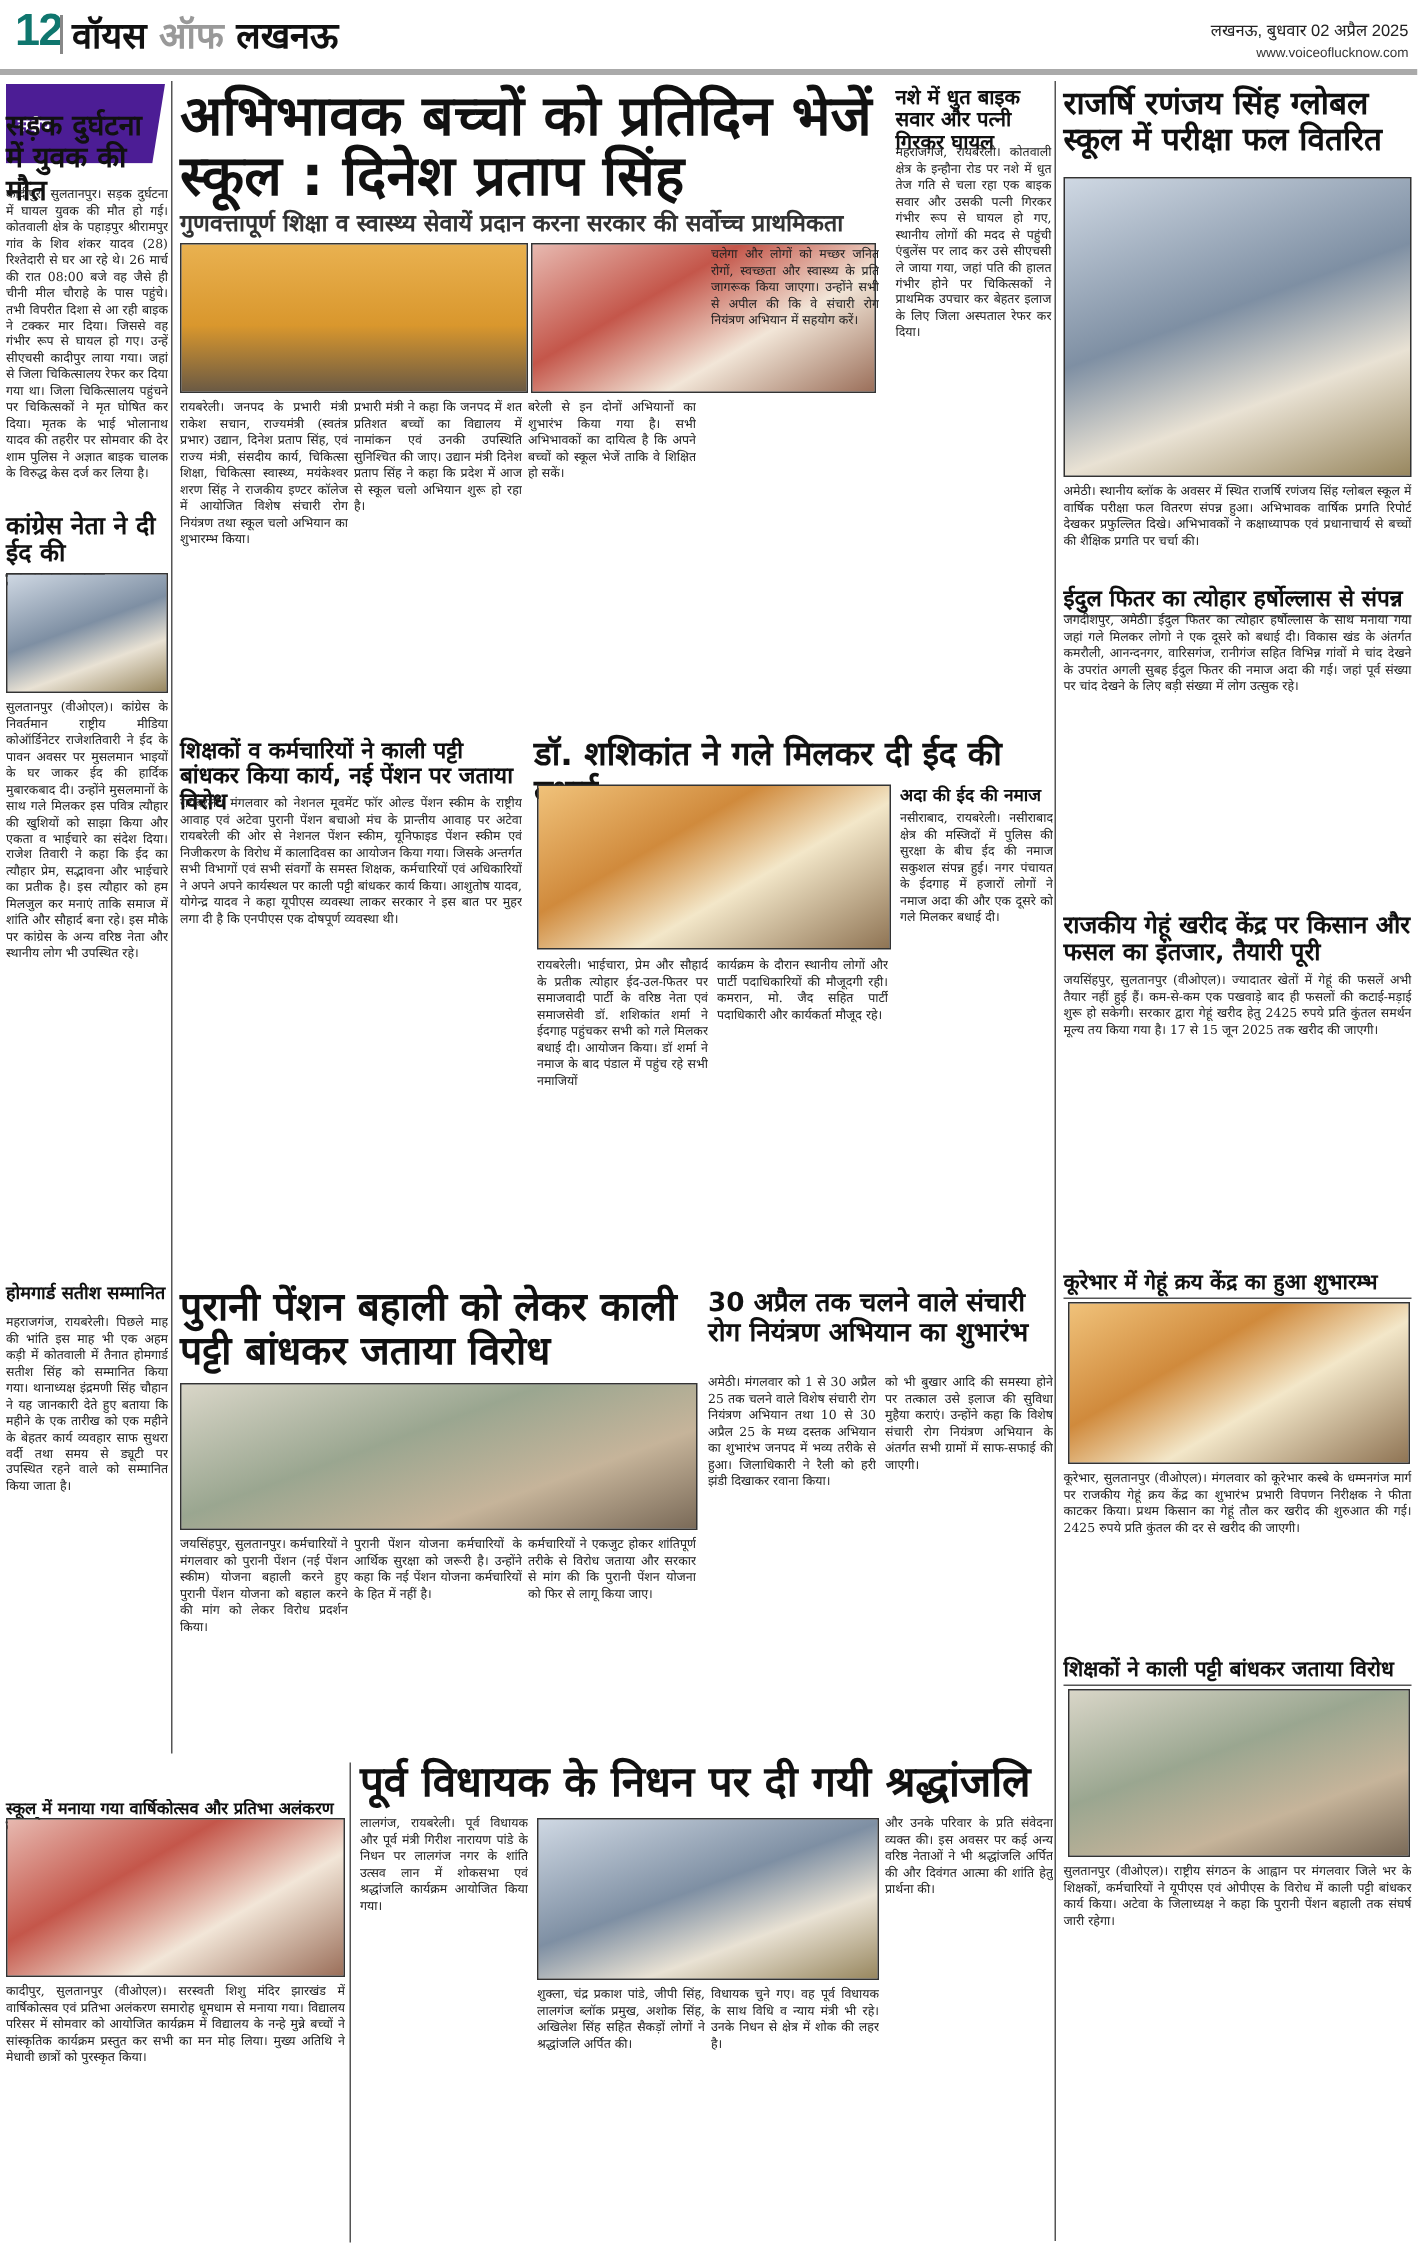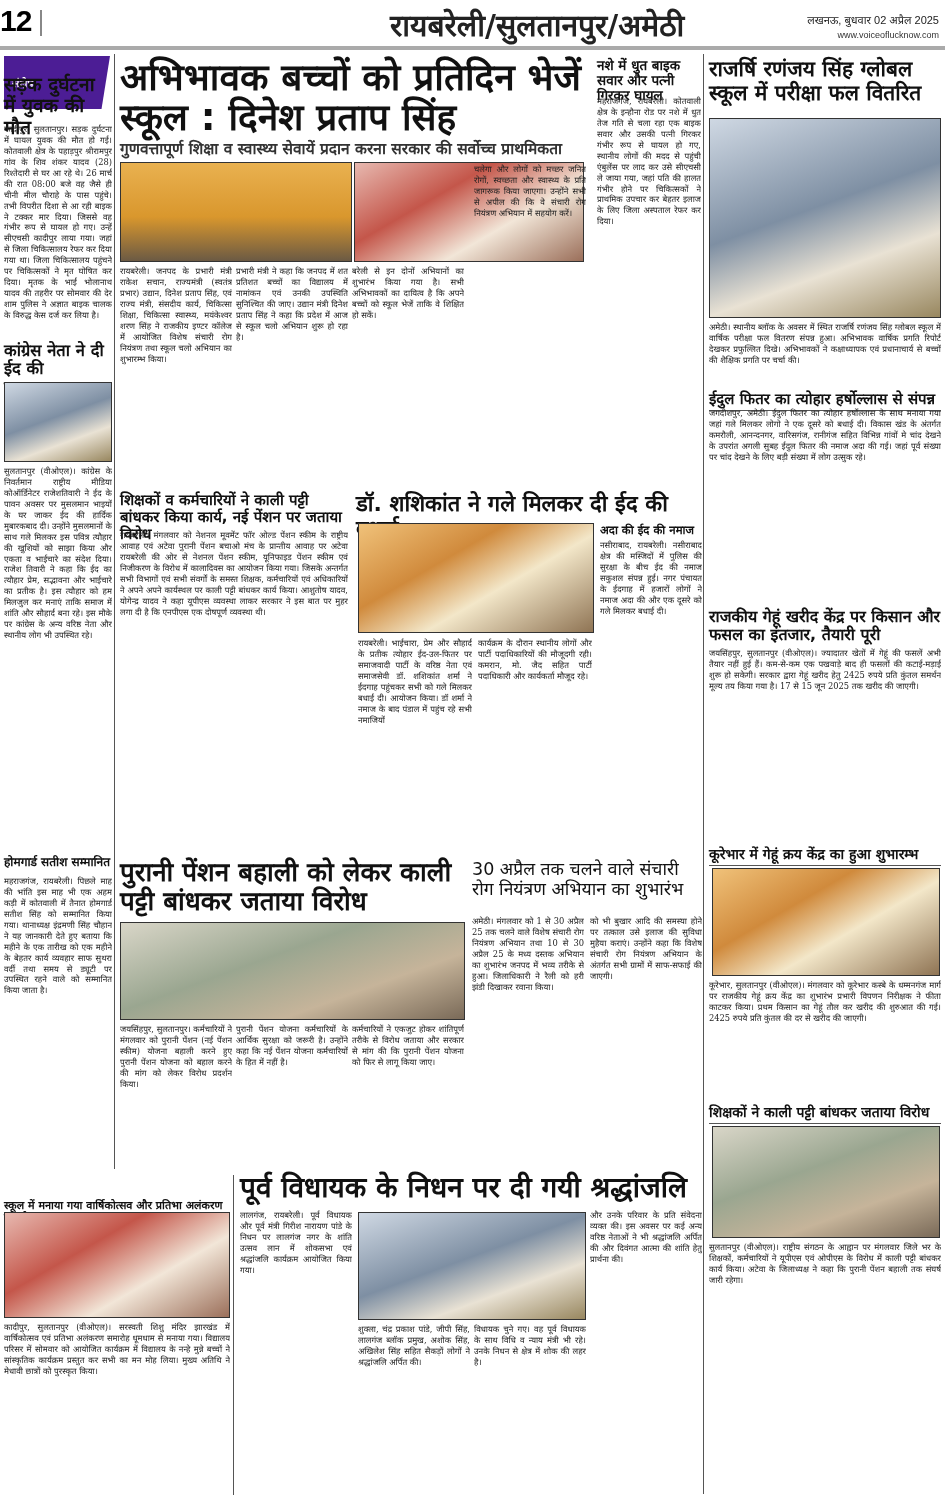--- a/index.html
+++ b/index.html
@@ -1,20 +1,20 @@
 <!DOCTYPE html>
 <html><head>
 <meta charset="utf-8">
 <style>
 *{box-sizing:border-box;margin:0;padding:0}
 html,body{width:945px;height:1500px;background:#fff;overflow:hidden}
 body{font-family:"DejaVu Serif",serif;color:#111;position:relative}
 .abs{position:absolute}
 .masthead{left:0;top:0;width:945px;height:46px}
-.pgno{left:0;top:4px;font:bold 30px "Liberation Sans",sans-serif;color:#000000;letter-spacing:-1px}
+.pgno{left:10px;top:4px;font:bold 30px "Liberation Sans",sans-serif;color:#0f766e;letter-spacing:-1px}
 .pgsep{left:40px;top:10px;width:2px;height:26px;background:#888}
 .paper{left:48px;top:6px;font:bold 24px "DejaVu Sans",sans-serif;color:#111}
 .paper .gr{color:#999}
 .section{left:390px;top:4px;font:bold 30px "DejaVu Sans",sans-serif;color:#222}
 .dateline{right:6px;top:12px;font:11px "Liberation Sans",sans-serif;color:#222}
 .web{right:6px;top:30px;font:9px "Liberation Sans",sans-serif;color:#333}
 .rule{left:0;top:46px;width:945px;height:4px;background:#aaa}
 .colrule{width:1px;background:#555}
 .hl{font-family:"DejaVu Sans",sans-serif;font-weight:bold;line-height:1.12;color:#111}
 .body{font-size:8.3px;line-height:1.32;text-align:justify;color:#222;overflow:hidden}
@@ -25,21 +25,25 @@
 .photo.warm{background:linear-gradient(150deg,#f0c27a,#d08a3c 35%,#f3e7c9 60%,#8f7454)}
 .tag{background:#4c1d95;color:#fff;font:bold 11px "DejaVu Sans",sans-serif;padding:19px 8px;clip-path:polygon(0 0,100% 0,92% 100%,0 100%)}
 .sub{font-family:"DejaVu Sans",sans-serif;font-weight:bold;font-size:13.5px;color:#111;border-bottom:1px solid #555;padding-bottom:2px}
 </style>
 </head>
 <body>
 
 <div class="abs masthead">
   <div class="abs pgno">12</div>
   <div class="abs pgsep"></div>
-  <div class="abs section">रायबरेली/सुलतानपुर/अमेठी</div>
+  <div class="abs paper">
+    <span>वॉयस</span>
+    <span class="gr">ऑफ</span>
+    <span>लखनऊ</span>
+  </div>
   <div class="abs dateline">लखनऊ, बुधवार 02 अप्रैल 2025</div>
   <div class="abs web">www.voiceoflucknow.com</div>
 </div>
 <div class="abs rule"></div>
 
 <div class="abs colrule" style="left:114px;top:54px;height:1115px"></div>
 <div class="abs colrule" style="left:703px;top:54px;height:1440px"></div>
 <div class="abs colrule" style="left:233px;top:1175px;height:320px"></div>
 
 <div class="abs tag" style="left:4px;top:56px;width:106px">संक्षेप</div>
@@ -72,21 +76,21 @@
 <div class="abs body" style="left:478px;top:638px;width:114px;height:206px">कार्यक्रम के दौरान स्थानीय लोगों और पार्टी पदाधिकारियों की मौजूदगी रही। कमरान, मो. जैद सहित पार्टी पदाधिकारी और कार्यकर्ता मौजूद रहे।</div>
 <div class="abs hl" style="left:600px;top:524px;width:102px;font-size:11.5px">अदा की ईद की नमाज</div>
 <div class="abs body" style="left:600px;top:540px;width:102px;height:304px">नसीराबाद, रायबरेली। नसीराबाद क्षेत्र की मस्जिदों में पुलिस की सुरक्षा के बीच ईद की नमाज सकुशल संपन्न हुई। नगर पंचायत के ईदगाह में हजारों लोगों ने नमाज अदा की और एक दूसरे को गले मिलकर बधाई दी।</div>
 
 <div class="abs hl" style="left:120px;top:858px;width:340px;font-size:26px">पुरानी पेंशन बहाली को लेकर काली पट्टी बांधकर जताया विरोध</div>
 <div class="abs photo green" style="left:120px;top:922px;width:345px;height:98px"></div>
 <div class="abs body" style="left:120px;top:1024px;width:112px;height:142px">जयसिंहपुर, सुलतानपुर। कर्मचारियों ने मंगलवार को पुरानी पेंशन (नई पेंशन स्कीम) योजना बहाली करने हुए पुरानी पेंशन योजना को बहाल करने की मांग को लेकर विरोध प्रदर्शन किया।</div>
 <div class="abs body" style="left:236px;top:1024px;width:112px;height:142px">पुरानी पेंशन योजना कर्मचारियों के आर्थिक सुरक्षा को जरूरी है। उन्होंने कहा कि नई पेंशन योजना कर्मचारियों के हित में नहीं है।</div>
 <div class="abs body" style="left:352px;top:1024px;width:112px;height:142px">कर्मचारियों ने एकजुट होकर शांतिपूर्ण तरीके से विरोध जताया और सरकार से मांग की कि पुरानी पेंशन योजना को फिर से लागू किया जाए।</div>
 
-<div class="abs hl" style="left:472px;top:860px;width:230px;font-size:17.5px;font-weight:normal">30 अप्रैल तक चलने वाले संचारी रोग नियंत्रण अभियान का शुभारंभ</div>
+<div class="abs hl" style="left:472px;top:860px;width:230px;font-size:17.5px;font-weight:bold">30 अप्रैल तक चलने वाले संचारी रोग नियंत्रण अभियान का शुभारंभ</div>
 <div class="abs body" style="left:472px;top:916px;width:112px;height:250px">अमेठी। मंगलवार को 1 से 30 अप्रैल 25 तक चलने वाले विशेष संचारी रोग नियंत्रण अभियान तथा 10 से 30 अप्रैल 25 के मध्य दस्तक अभियान का शुभारंभ जनपद में भव्य तरीके से हुआ। जिलाधिकारी ने रैली को हरी झंडी दिखाकर रवाना किया।</div>
 <div class="abs body" style="left:590px;top:916px;width:112px;height:250px">को भी बुखार आदि की समस्या होने पर तत्काल उसे इलाज की सुविधा मुहैया कराएं। उन्होंने कहा कि विशेष संचारी रोग नियंत्रण अभियान के अंतर्गत सभी ग्रामों में साफ-सफाई की जाएगी।</div>
 
 <div class="abs hl" style="left:4px;top:1200px;width:226px;font-size:11px">स्कूल में मनाया गया वार्षिकोत्सव और प्रतिभा अलंकरण समारोह</div>
 <div class="abs photo red" style="left:4px;top:1212px;width:226px;height:106px"></div>
 <div class="abs body" style="left:4px;top:1322px;width:226px;height:172px">कादीपुर, सुलतानपुर (वीओएल)। सरस्वती शिशु मंदिर झारखंड में वार्षिकोत्सव एवं प्रतिभा अलंकरण समारोह धूमधाम से मनाया गया। विद्यालय परिसर में सोमवार को आयोजित कार्यक्रम में विद्यालय के नन्हे मुन्ने बच्चों ने सांस्कृतिक कार्यक्रम प्रस्तुत कर सभी का मन मोह लिया। मुख्य अतिथि ने मेधावी छात्रों को पुरस्कृत किया।</div>
 
 <div class="abs hl" style="left:240px;top:1172px;width:460px;font-size:28px">पूर्व विधायक के निधन पर दी गयी श्रद्धांजलि</div>
 <div class="abs body" style="left:240px;top:1210px;width:112px;height:284px">लालगंज, रायबरेली। पूर्व विधायक और पूर्व मंत्री गिरीश नारायण पांडे के निधन पर लालगंज नगर के शांति उत्सव लान में शोकसभा एवं श्रद्धांजलि कार्यक्रम आयोजित किया गया।</div>
 <div class="abs photo blue" style="left:358px;top:1212px;width:228px;height:108px"></div>

